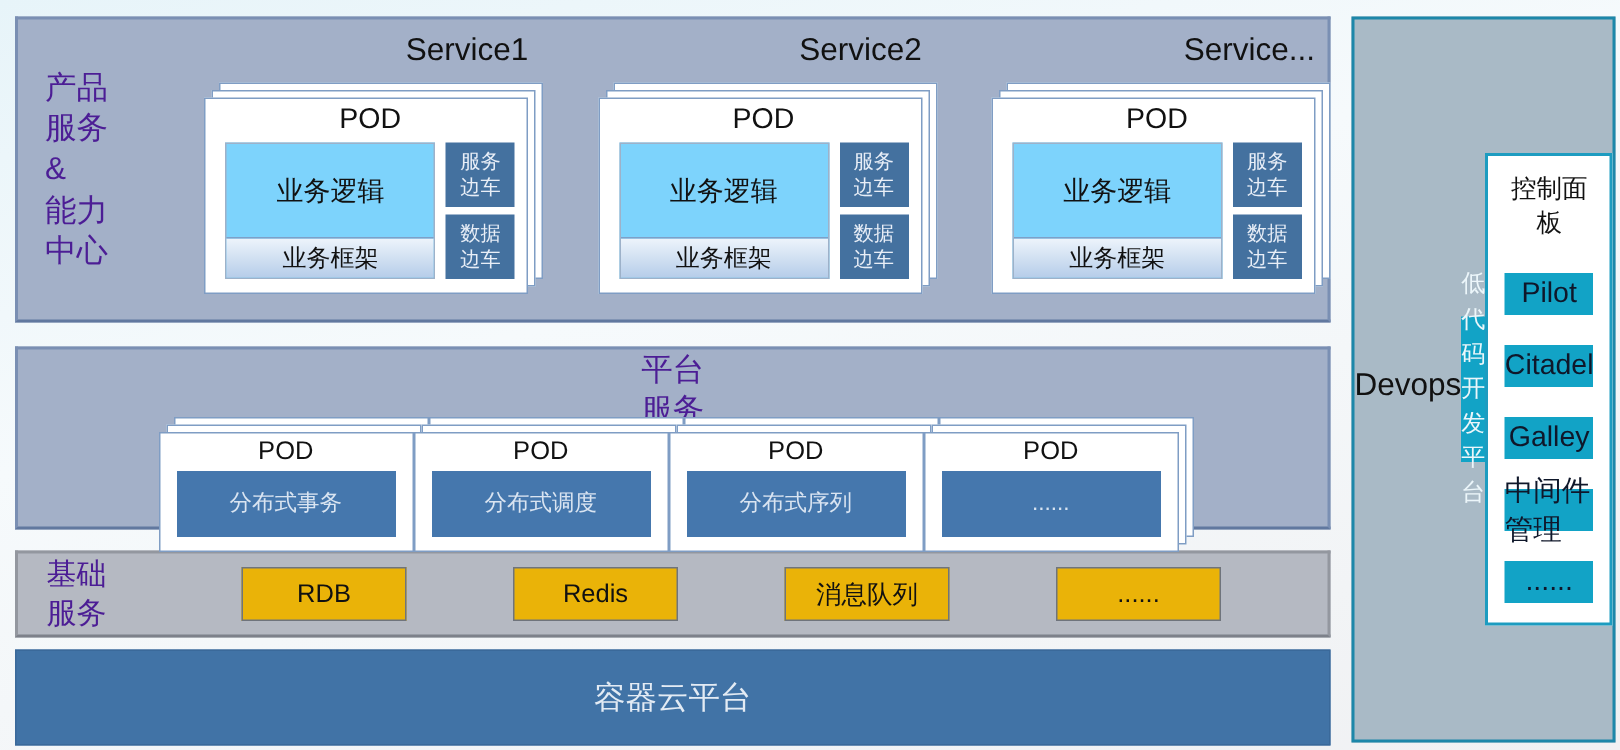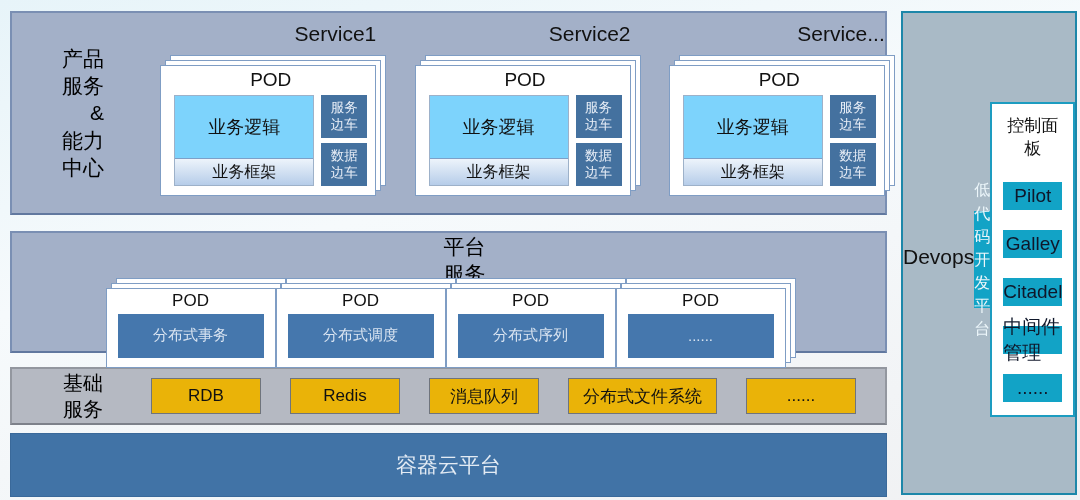--- a/index.html
+++ b/index.html
@@ -18,24 +18,23 @@
 
   .band {
     background: #a3b0c8;
     border: 2px solid #7a8fb3;
     border-bottom-color: #61789f;
     display: flex;
   }
   .band-label {
     width: 78px;
     display: flex; align-items: center; justify-content: center;
-    text-align: right;
+    text-align: left;
     font-size: 21px; font-weight: 500; line-height: 1.3;
-    color: #000000;
-    margin-left: 32px;
+    color: #4c1d95;
   }
 
   
   .band.top { height: 204px; }
   .services { flex: 1; display: flex; justify-content: space-evenly; }
   .service { display: flex; flex-direction: column; align-items: flex-end; padding-top: 9px; padding-left: 38px; }
   .service-title { font-size: 21px; font-weight: 500; height: 32px; }
   .stack { position: relative; width: 216px; height: 131px; margin-top: 11px; }
   .layer {
     position: absolute; inset: 0;
@@ -272,34 +271,33 @@
     </div>
   </div>
 
   <div class="band base">
     <div class="band-label base-label ml">基础
 服务</div>
     <div class="base-items">
       <div class="base-item">RDB</div>
       <div class="base-item">Redis</div>
       <div class="base-item">消息队列</div>
-      <div class="base-item">分布式文件系统</div>
       <div class="base-item">......</div>
     </div>
   </div>
 
   <div class="cloudbar">容器云平台</div>
 
 </div>
 
 <div class="devops">
   <div class="devops-title">Devops</div>
   <div class="lowcode ml">低代码
 开发平台</div>
   <div class="panel">
     <div class="panel-title">控制面板</div>
     <div class="pbtn">Pilot</div>
+    <div class="pbtn">Citadel</div>
     <div class="pbtn">Galley</div>
-    <div class="pbtn">Citadel</div>
     <div class="pbtn">中间件管理</div>
     <div class="pbtn">......</div>
   </div>
 </div>
 
 </body></html>

